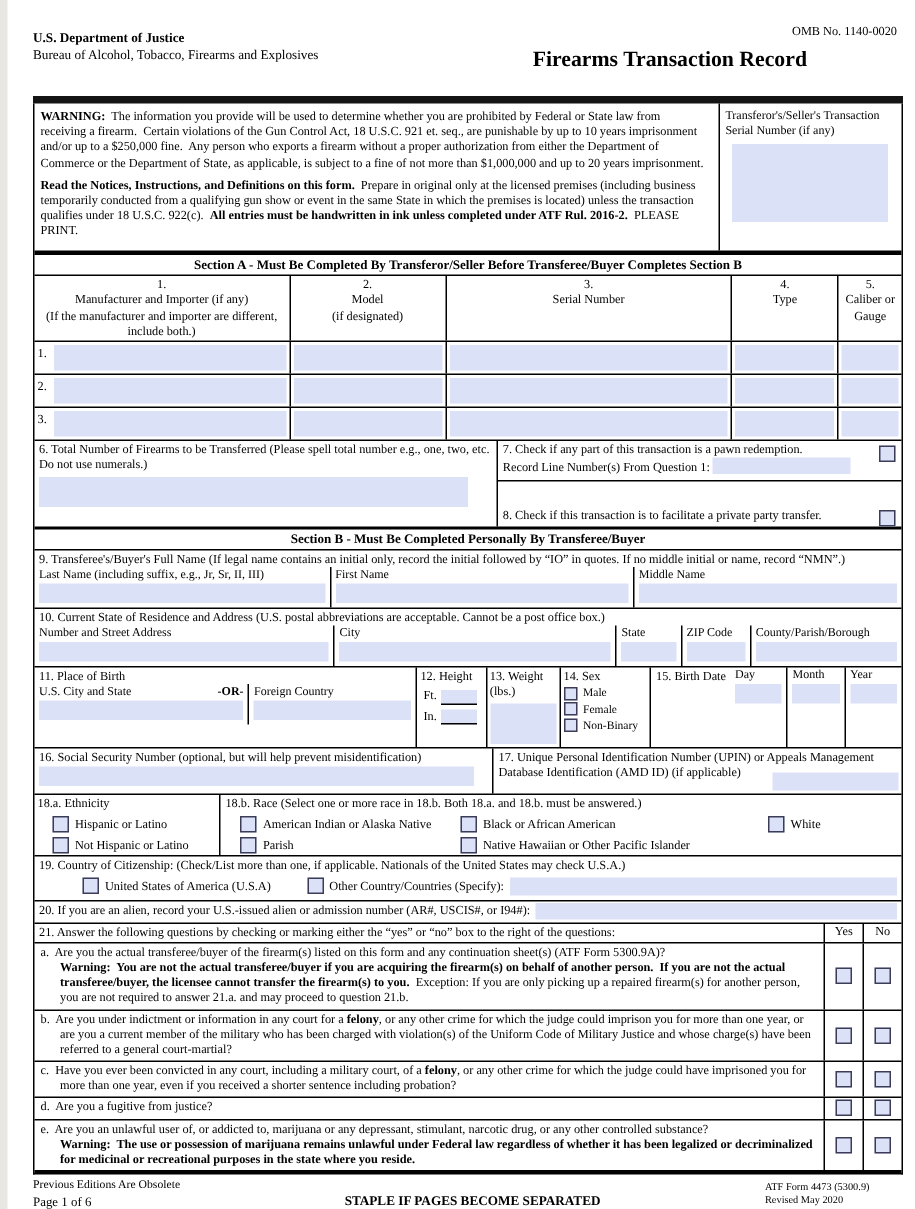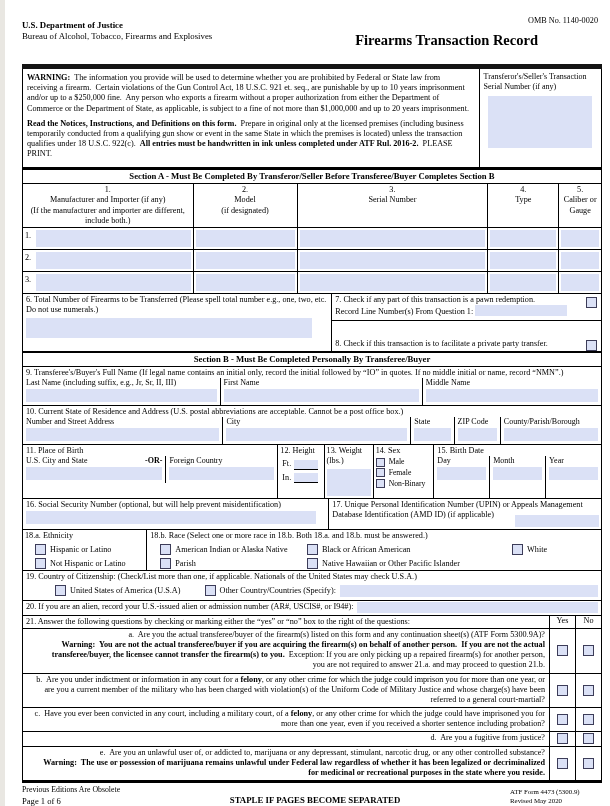--- a/index.html
+++ b/index.html
@@ -76,21 +76,21 @@
   .pob-us { width:56%; } .pob-f { width:44%; }
   .lblrow { display:flex; justify-content:space-between; padding:0 3px; font-size:8px; }
   .ht { width:8%; padding:1px 2px; }
   .htrow { display:flex; align-items:flex-end; gap:3px; margin-top:3px; padding-left:2px; }
   .htslot { width:24px; height:10px; background:#dbe1f6; border-bottom:1px solid #000; }
   .wt { width:8.5%; display:flex; flex-direction:column; padding:1px 0 0 0; }
   .wt .wlab { padding:0 2px; white-space:pre-line; }
   .wtfld { flex:1; background:#dbe1f6; margin:2px; }
   .sex { width:10.5%; padding:1px 0 0 2px; }
   .sexopt { display:flex; align-items:center; gap:4px; font-size:7.7px; margin-top:1px; }
-  .bd { flex:1; display:flex; flex-direction:column; }
+  .bd { flex:1; display:flex; }
   .bdcols { display:flex; flex:1; }
   .bdcols > div { flex:1; }
   .bdcols > div + div { border-left:1px solid #000; }
 
   
   .q1617 { display:flex; min-height:31px; border-bottom:1px solid #000; }
   .q16 { width:53%; border-right:1px solid #000; padding:1px 3px 2px 3px; }
   .q16fld { width:97%; height:13px; background:#dbe1f6; margin-top:1px; }
   .q17 { flex:1; position:relative; padding:1px 3px 2px 3px; }
   .q17fld { position:absolute; right:2px; bottom:2px; width:31%; height:12px; background:#dbe1f6; }
@@ -110,21 +110,21 @@
   .q19opts { display:flex; align-items:center; margin-top:2px; }
   .q19opts .opt { margin:0 0 0 29px; }
   .q19fld { flex:1; height:12px; background:#dbe1f6; margin-left:4px; }
   .q20 { border-bottom:1px solid #000; padding:1px 3px 2px 3px; display:flex; align-items:center; }
   .q20fld { flex:1; height:11px; background:#dbe1f6; margin-left:4px; }
 
   
   .q21h { display:flex; border-bottom:1px solid #000; }
   .q21h .qt { flex:1; padding:1px 3px; }
   .yn { width:26px; border-left:1px solid #000; text-align:center; }
-  .qrow { display:flex; border-bottom:1px solid #000;text-align:right; }
+  .qrow { display:flex; border-bottom:1px solid #000; }
   .qrow:last-child { border-bottom:2px solid #000; }
   .qtext { flex:1; padding:1px 4px 2px 17px; text-indent:-13px; }
   .ybox, .nbox { width:26px; border-left:1px solid #000; display:flex; align-items:center; justify-content:center; }
 
   
   .footer { display:flex; justify-content:space-between; margin-top:2px; }
   .f-left { font-size:7.8px; }
   .f-page { font-size:8.6px; margin-top:1px; }
   .f-center { font-weight:bold; font-size:8.8px; margin-top:10px; }
   .f-right { font-size:6.9px; text-align:left; width:92px; padding-top:3px; }

